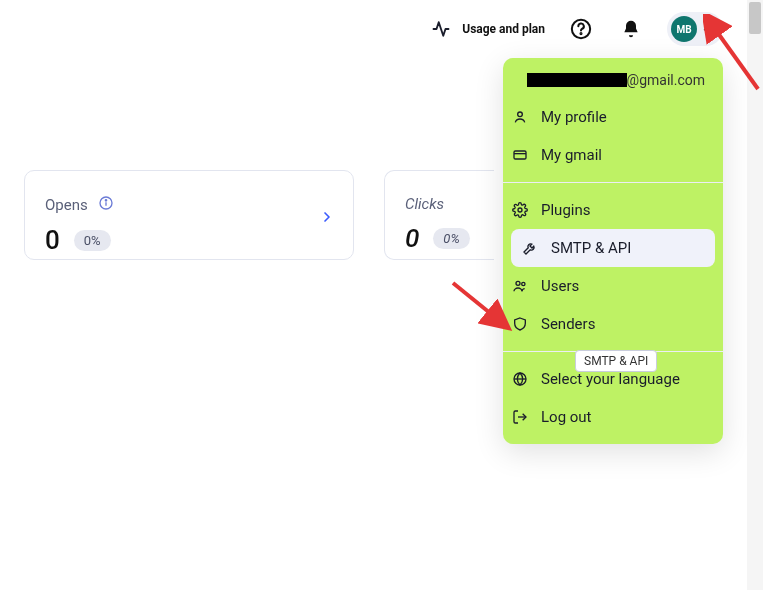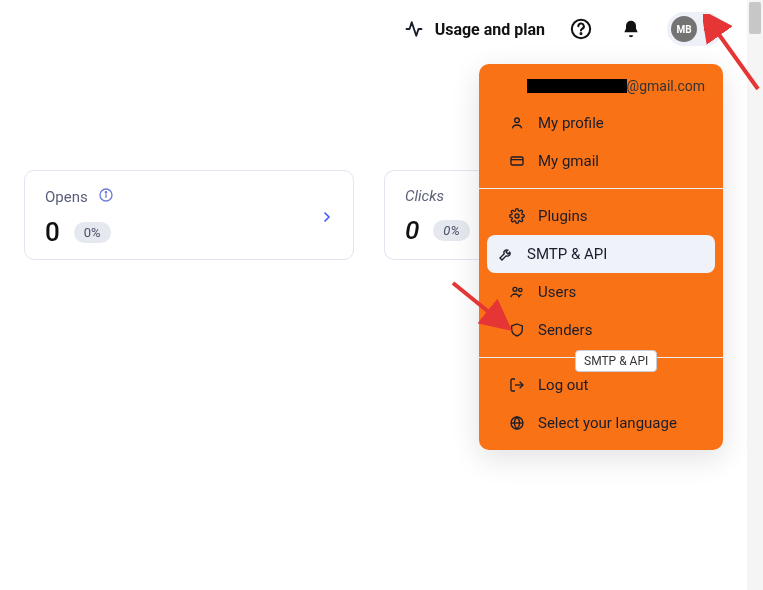--- a/index.html
+++ b/index.html
@@ -17,21 +17,21 @@
     right: 40px;
     display: flex;
     align-items: center;
     gap: 22px;
   }
   .usage-plan {
     display: flex;
     align-items: center;
     gap: 12px;
     font-weight: 700;
-    font-size: 16px;
+    font-size: 12px;
     color: #111;
     cursor: pointer;
   }
   .icon-btn {
     width: 28px;
     height: 28px;
     display: flex;
     align-items: center;
     justify-content: center;
     cursor: pointer;
@@ -43,21 +43,21 @@
     gap: 4px;
     background: #eef0f7;
     border-radius: 20px;
     padding: 4px 8px 4px 4px;
     cursor: pointer;
   }
   .avatar {
     width: 26px;
     height: 26px;
     border-radius: 50%;
-    background: #737373;
+    background: #0f766e;
     color: #fff;
     font-size: 10px;
     font-weight: 700;
     display: flex;
     align-items: center;
     justify-content: center;
   }
   .cards {
     position: absolute;
     top: 170px;
@@ -73,20 +73,21 @@
     padding: 16px 20px;
     position: relative;
   }
   .card-title-row {
     display: flex;
     align-items: center;
     gap: 10px;
     color: #5a6079;
     font-size: 15px;
     margin-bottom: 10px;
+    margin-top: 8px;
   }
   .card-value-row {
     display: flex;
     align-items: center;
     gap: 14px;
   }
   .big-num {
     font-size: 26px;
     font-weight: 500;
     color: #111;
@@ -99,24 +100,24 @@
     color: #4a4f66;
   }
   .chev {
     position: absolute;
     right: 18px;
     top: 38px;
     color: #3b5bfd;
   }
   .dropdown {
     position: absolute;
-    top: 64px;
+    top: 58px;
     right: 40px;
-    width: 244px;
-    background: #f97316;
+    width: 220px;
+    background: #bef264;
     border-radius: 10px;
     box-shadow: 0 8px 30px rgba(0,0,0,0.12);
     padding: 14px 0 8px 0;
     z-index: 10;
   }
   .dd-email {
     padding: 0 18px 10px 18px;
     font-size: 14px;
     color: #333;
     text-align: right;
@@ -128,21 +129,21 @@
   .redact {
     display: inline-block;
     width: 100px;
     height: 14px;
     background: #000;
   }
   .dd-item {
     display: flex;
     align-items: center;
     gap: 12px;
-    padding: 10px 29px;
+    padding: 10px 8px;
     font-size: 15px;
     color: #1a1d2b;
     cursor: pointer;
   }
   .dd-item.highlight {
     background: #f0f2fa;
     border-radius: 8px;
     margin: 0 8px;
     padding: 10px 10px;
   }
@@ -331,36 +332,36 @@
         <svg viewBox="0 0 24 24" width="16" height="16" fill="none" stroke="currentColor" stroke-width="2">
           <path d="M12 3l8 3v5c0 5-3.5 8.5-8 10-4.5-1.5-8-5-8-10V6l8-3z"></path>
         </svg>
       </span>
     <span>Senders</span>
   </div>
   <div class="dd-sep"></div>
   <div class="dd-item">
     <span class="dd-icon">
         <svg viewBox="0 0 24 24" width="16" height="16" fill="none" stroke="currentColor" stroke-width="2">
+          <circle cx="12" cy="12" r="9"></circle>
+          <line x1="3" y1="12" x2="21" y2="12"></line>
+          <path d="M12 3c2.5 2.5 4 5.5 4 9s-1.5 6.5-4 9c-2.5-2.5-4-5.5-4-9s1.5-6.5 4-9z"></path>
+        </svg>
+      </span>
+    <span>Select your language</span>
+  </div>
+  <div class="dd-item">
+    <span class="dd-icon">
+        <svg viewBox="0 0 24 24" width="16" height="16" fill="none" stroke="currentColor" stroke-width="2">
           <path d="M9 21H5a2 2 0 0 1-2-2V5a2 2 0 0 1 2-2h4"></path>
           <polyline points="16 17 21 12 16 7"></polyline>
           <line x1="21" y1="12" x2="9" y2="12"></line>
         </svg>
       </span>
     <span>Log out</span>
-  </div>
-  <div class="dd-item">
-    <span class="dd-icon">
-        <svg viewBox="0 0 24 24" width="16" height="16" fill="none" stroke="currentColor" stroke-width="2">
-          <circle cx="12" cy="12" r="9"></circle>
-          <line x1="3" y1="12" x2="21" y2="12"></line>
-          <path d="M12 3c2.5 2.5 4 5.5 4 9s-1.5 6.5-4 9c-2.5-2.5-4-5.5-4-9s1.5-6.5 4-9z"></path>
-        </svg>
-      </span>
-    <span>Select your language</span>
   </div>
 </div>
 
 <div class="tooltip">
   <span>SMTP &amp; API</span>
 </div>
 
 <svg class="arrow1" width="60" height="80">
   <defs>
       <marker id="ah1" markerWidth="8" markerHeight="8" refX="2" refY="4" orient="auto">

